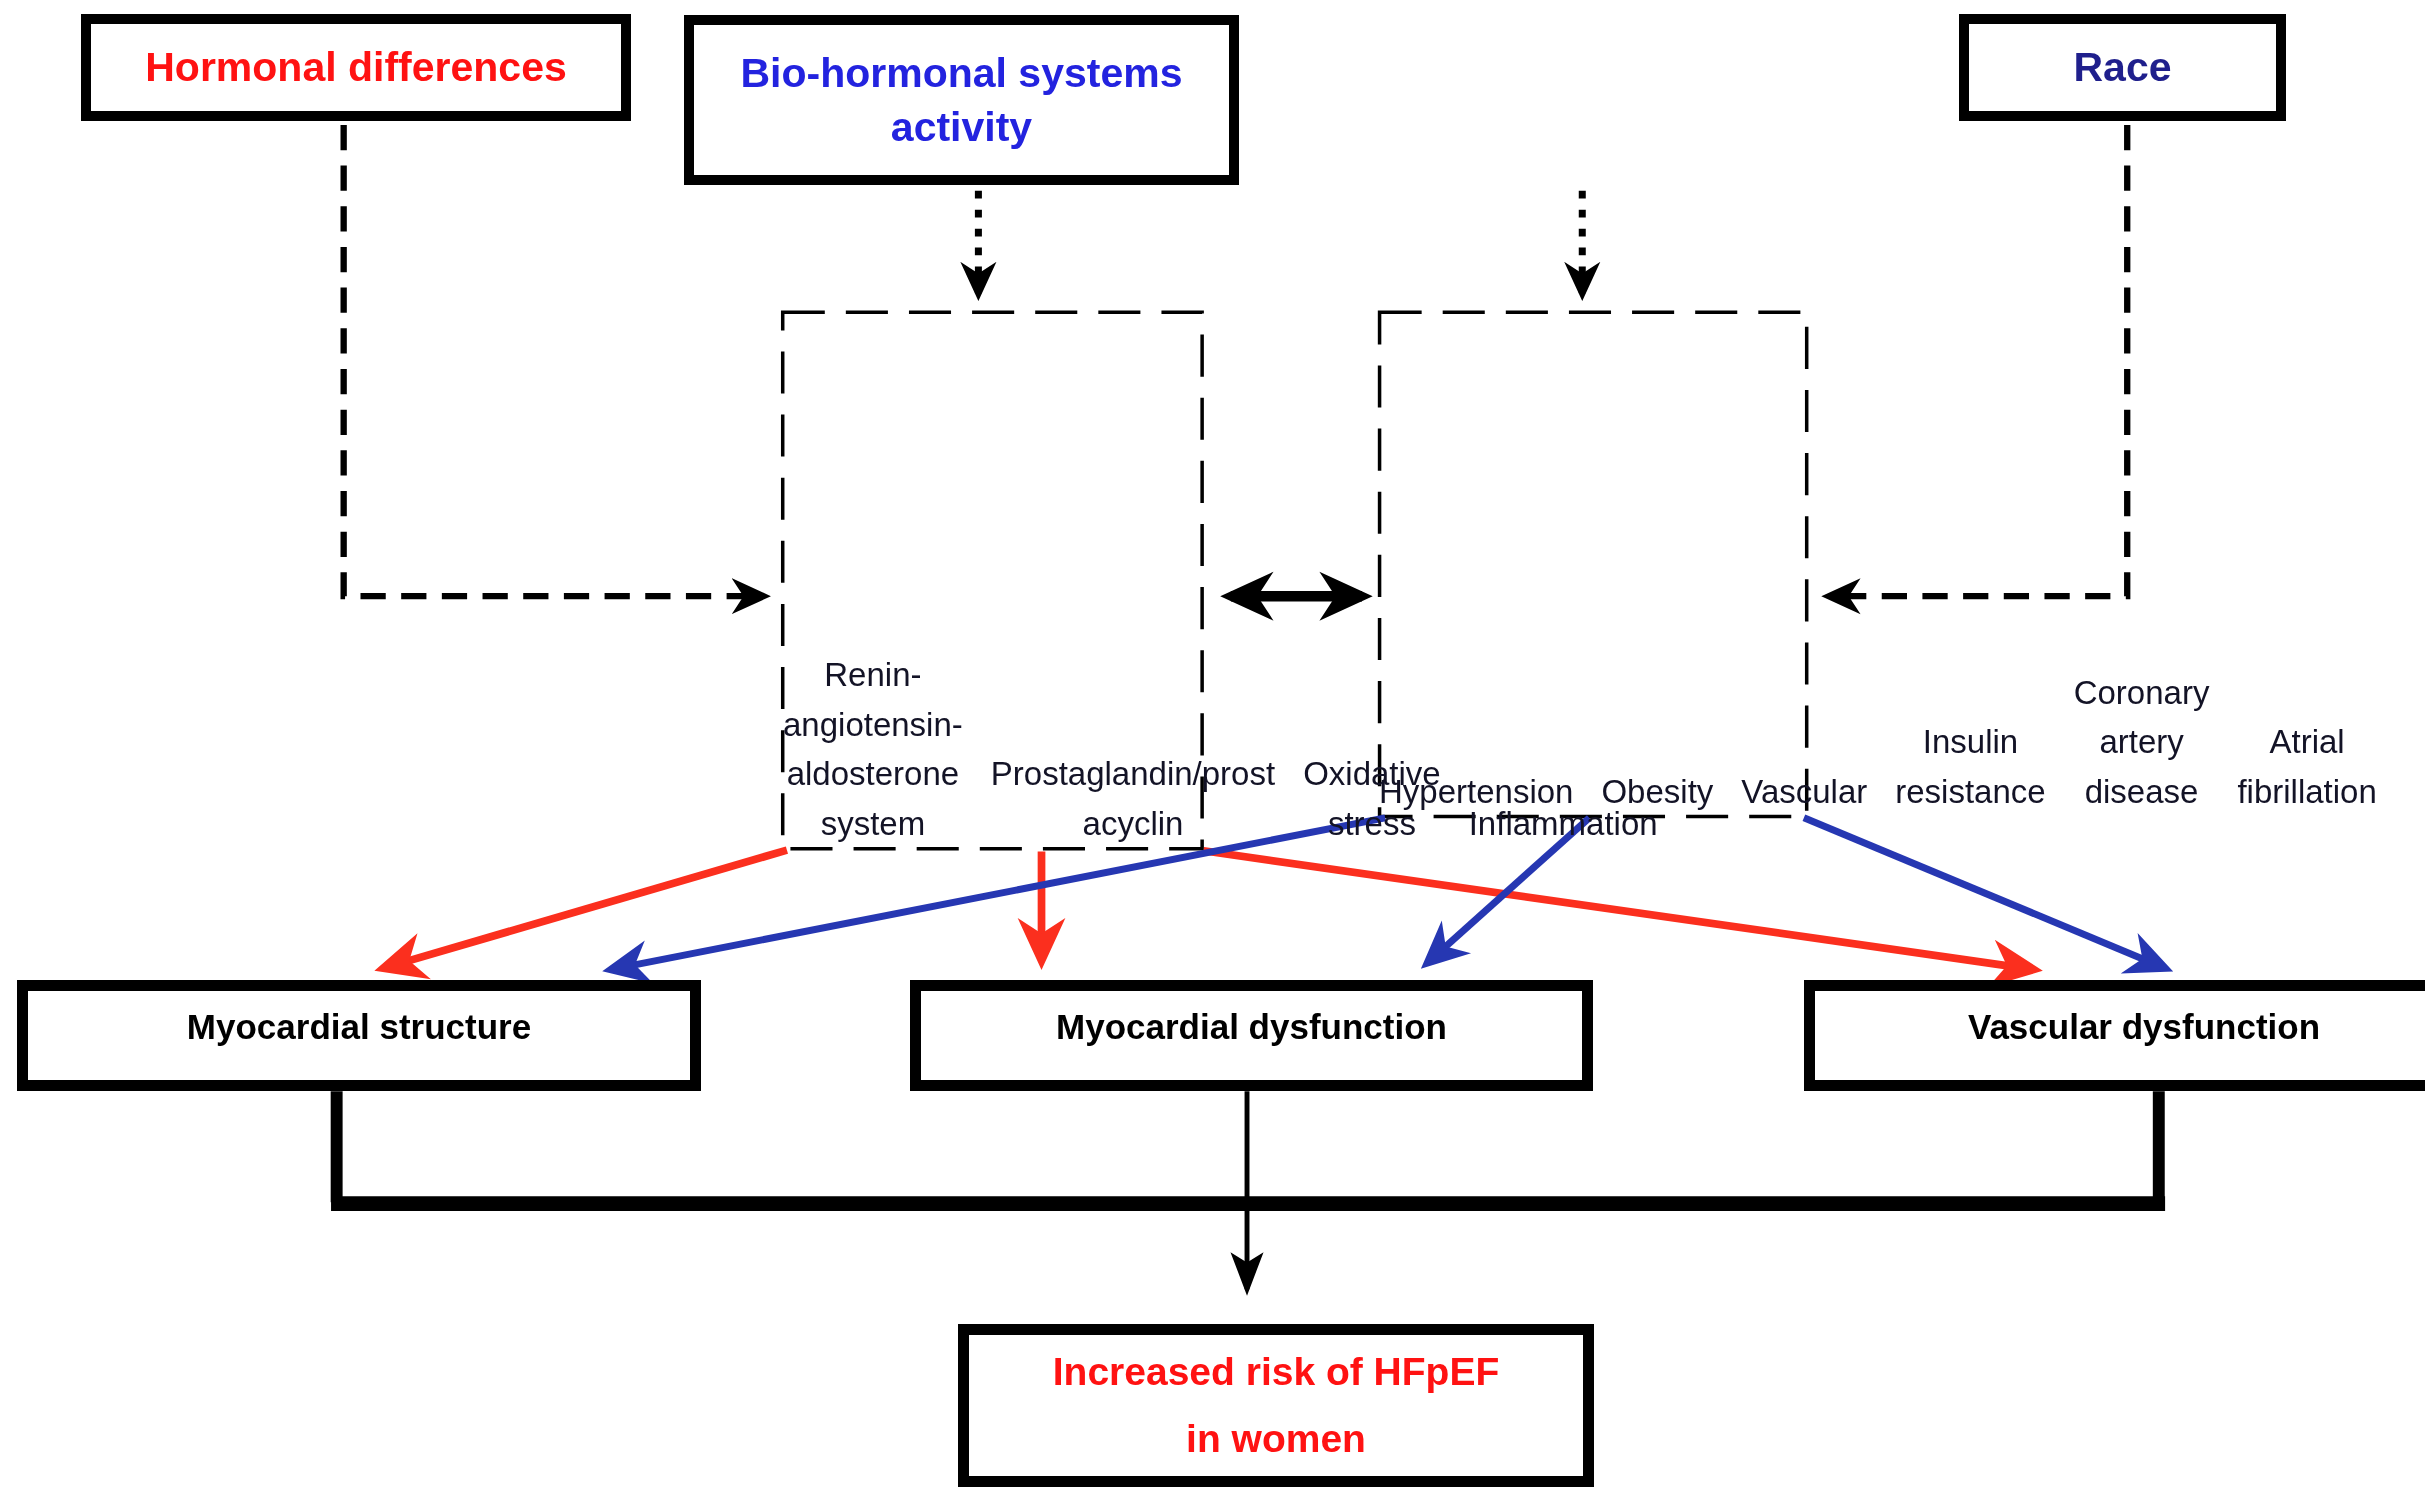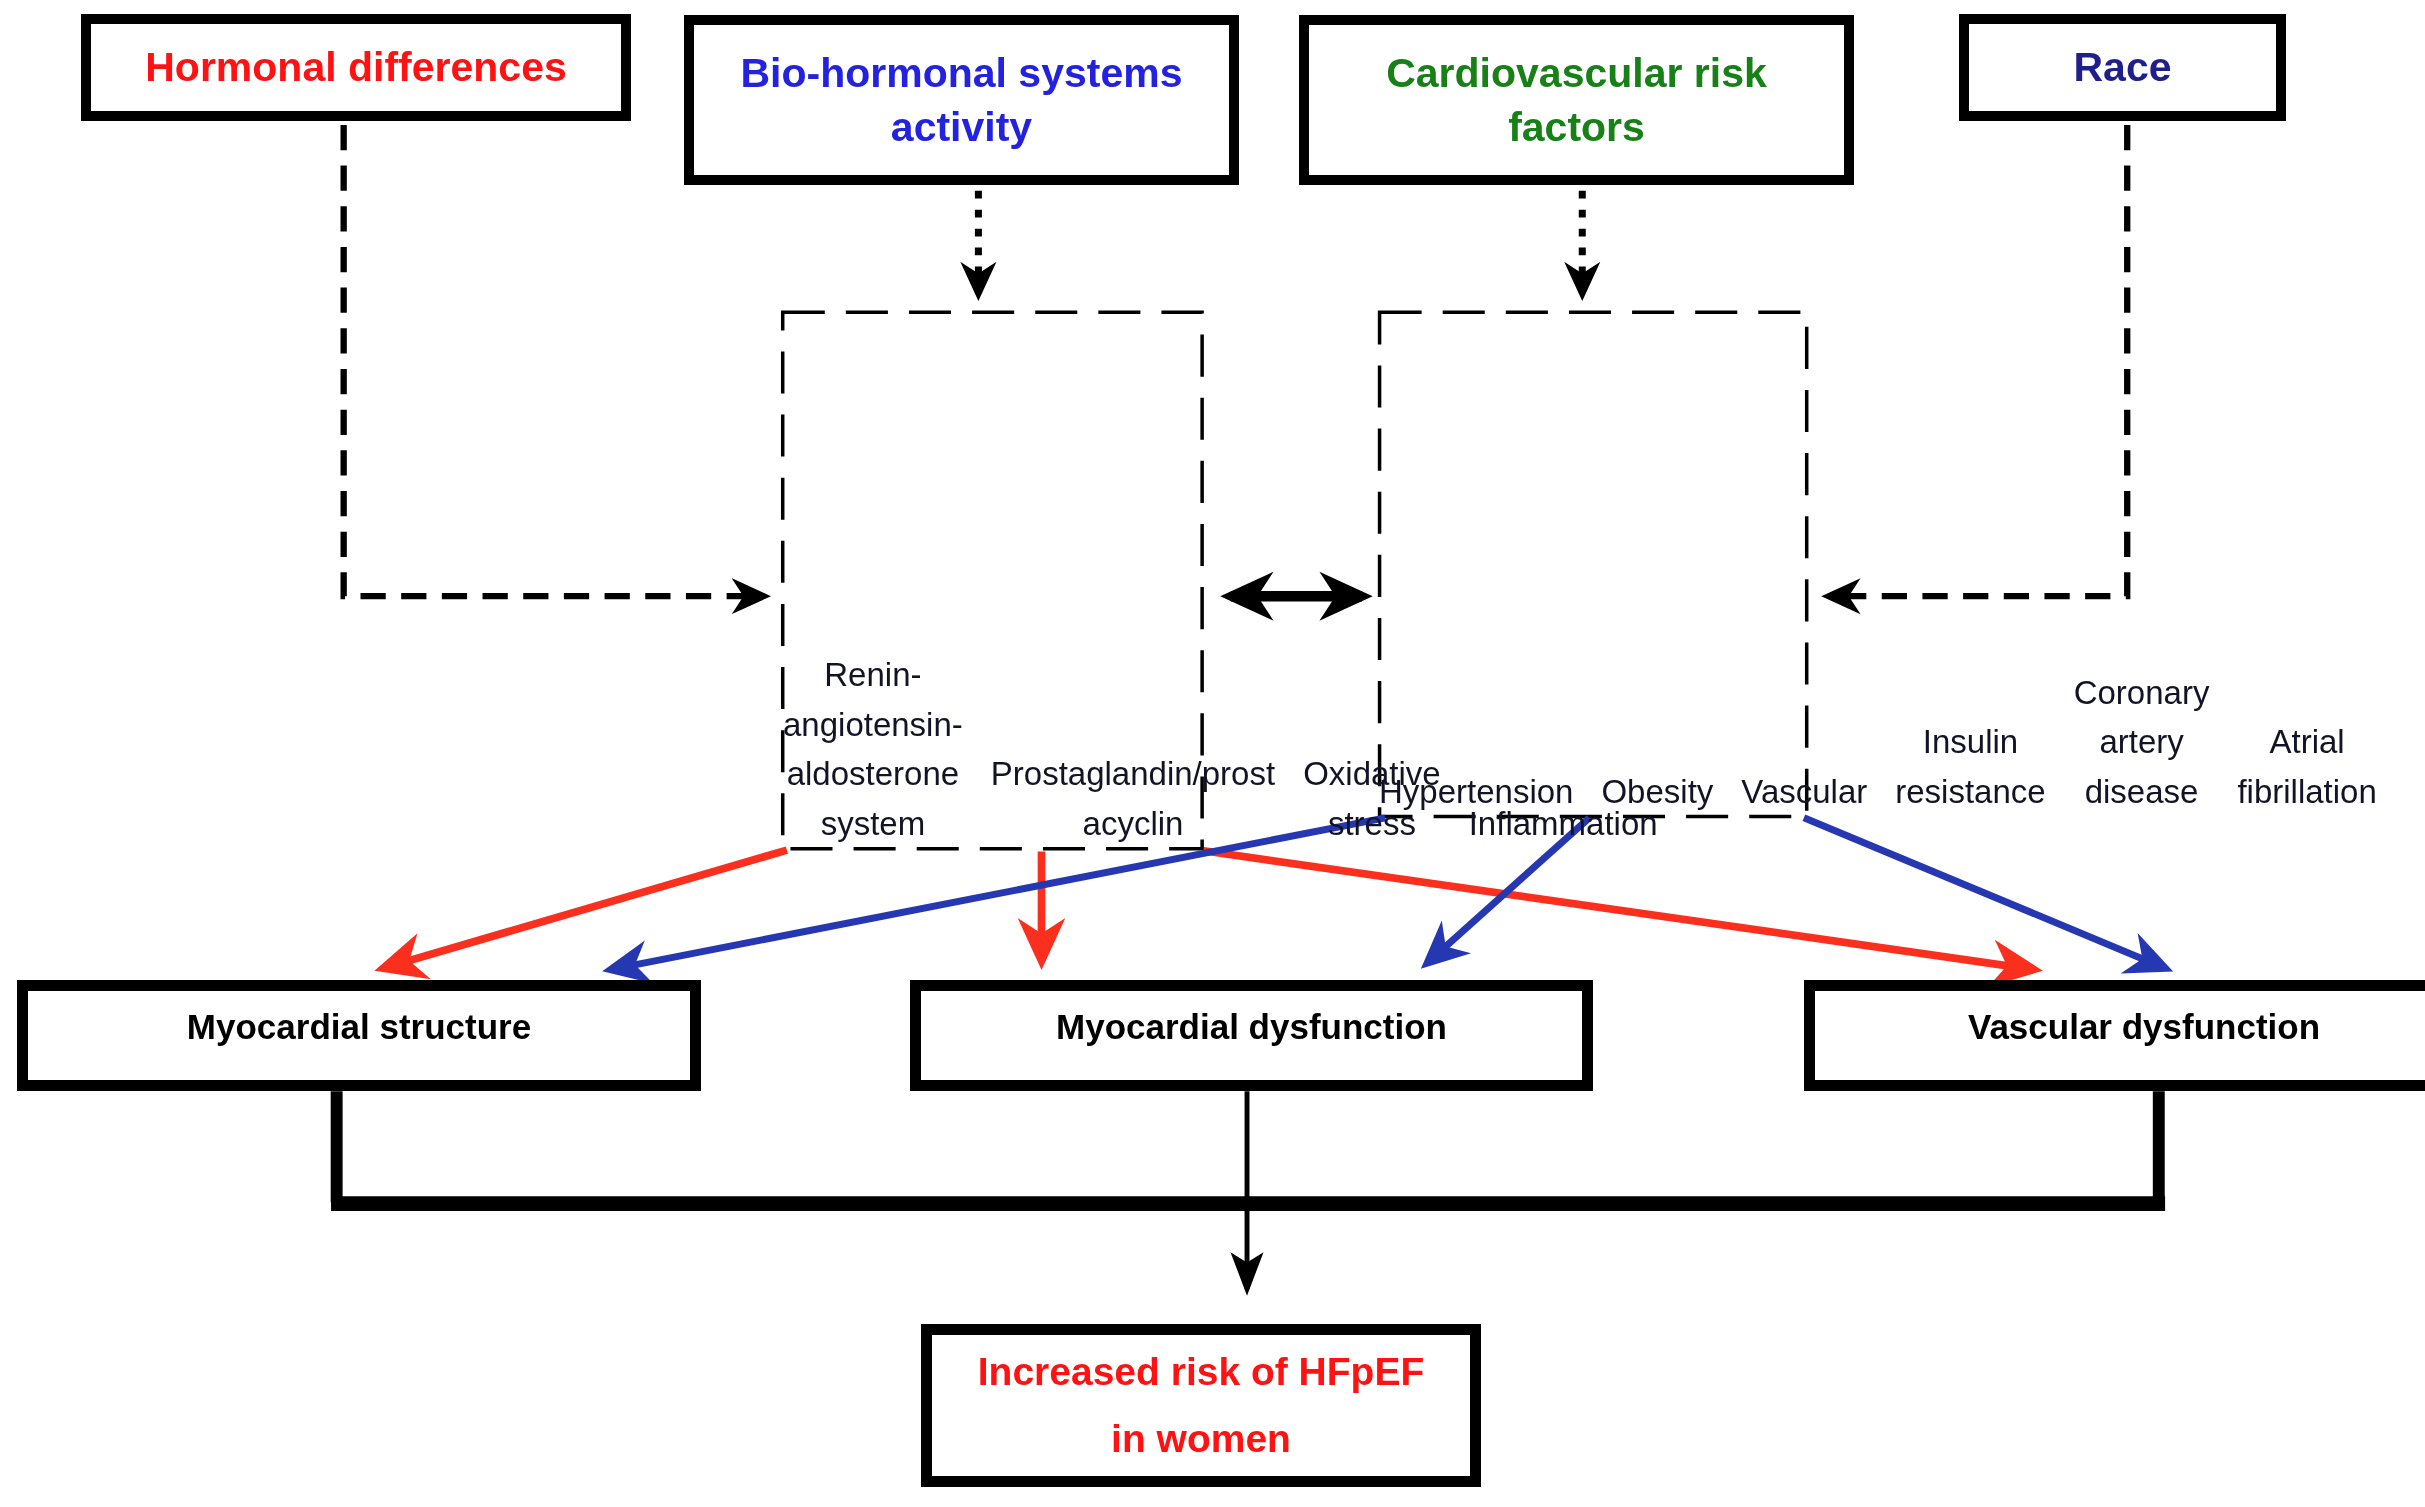--- a/index.html
+++ b/index.html
@@ -75,24 +75,20 @@
 
   <div class="box solidbox" style="left:81px;top:14px;width:550px;height:107px;">
     <span class="toplabel t-red ml">Hormonal differences</span>
   </div>
 
   <div class="box solidbox" style="left:684px;top:15.4px;width:555px;height:170px;">
     <span class="toplabel t-blue ml">Bio-hormonal systems
 activity</span>
   </div>
 
-  <div class="box solidbox" style="left:1299px;top:15.4px;width:555px;height:170px;">
-    <span class="toplabel t-green ml">Cardiovascular risk
-factors</span>
-  </div>
 
   <div class="box solidbox" style="left:1959px;top:14px;width:327px;height:107px;">
     <span class="toplabel t-navy ml">Race</span>
   </div>
 
   <div class="midbox mid-left">
     <span class="item">Renin-angiotensin-
 aldosterone system</span>
     <span class="item">Prostaglandin/prost
 acyclin</span>
@@ -115,19 +111,19 @@
   </div>
 
   <div class="box thickbox bottombox" style="left:17px;top:980px;width:684px;height:111px;">
     <span class="outcomelabel">Myocardial structure</span>
   </div>
 
   <div class="box thickbox bottombox" style="left:1804px;top:980px;width:680px;height:111px;">
     <span class="outcomelabel">Vascular dysfunction</span>
   </div>
 
-  <div class="box thickbox" style="left:921px;top:1324px;width:560px;height:163px;">
+  <div class="box thickbox" style="left:958px;top:1324px;width:636px;height:163px;">
     <span class="hfpef ml">Increased risk of HFpEF
 in women</span>
   </div>
 
 </div>
 
 
 </body></html>

